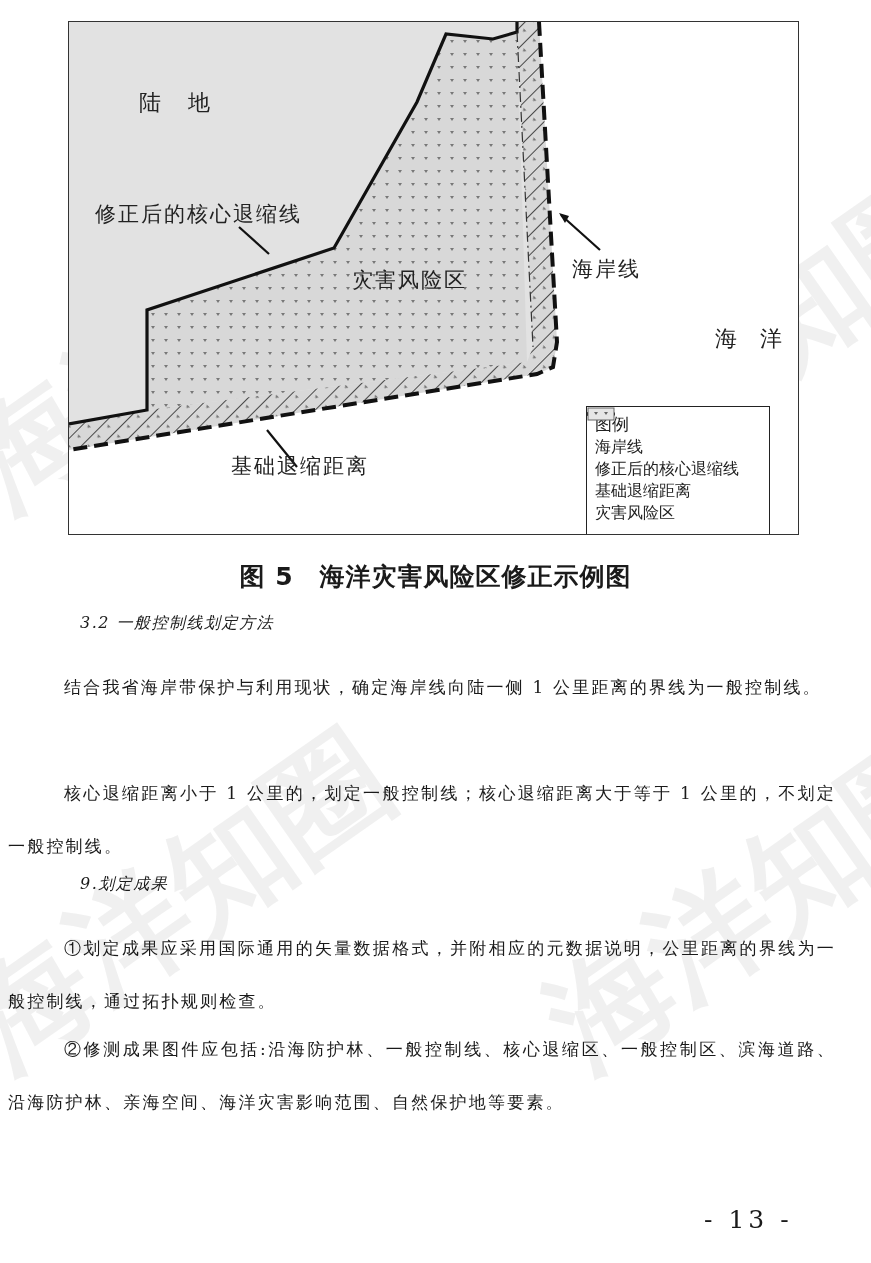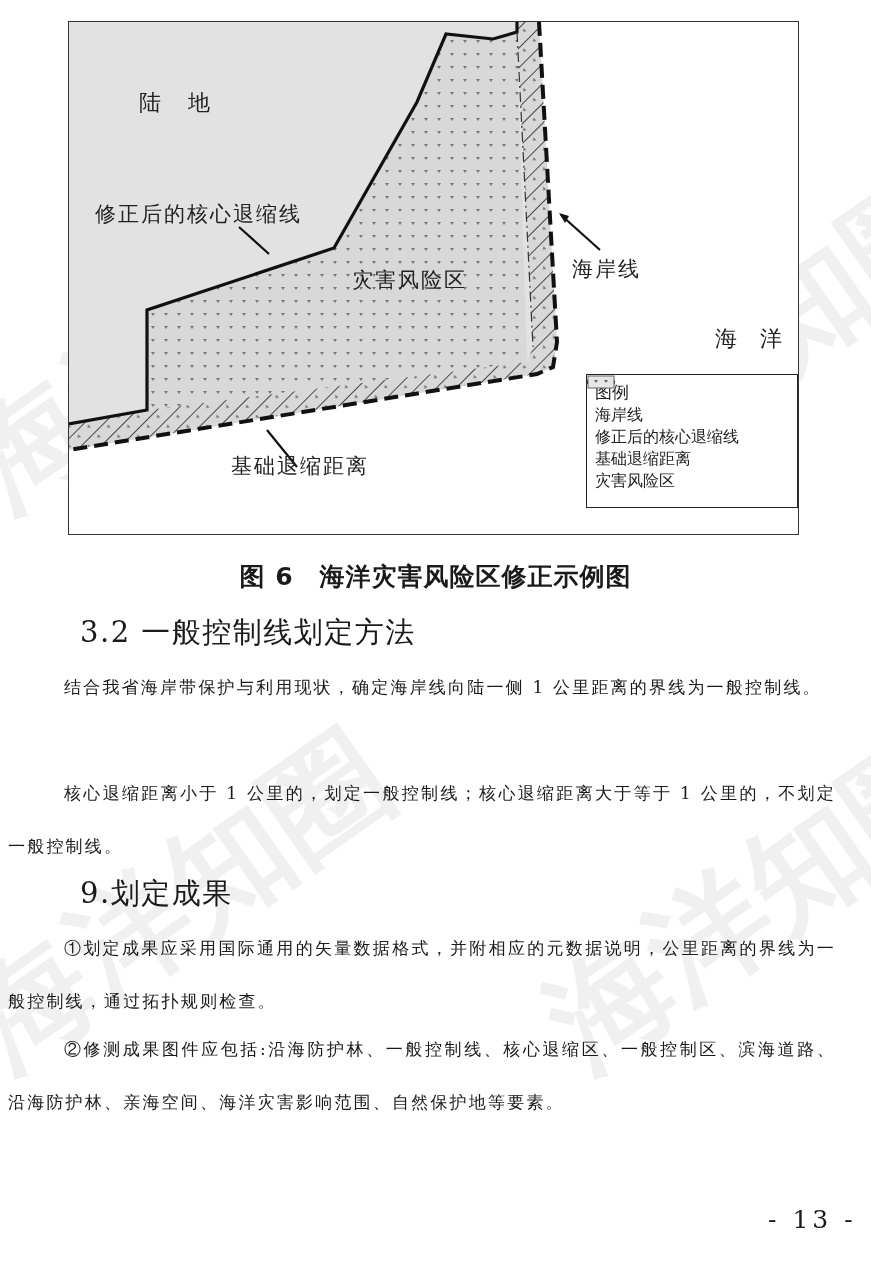--- a/index.html
+++ b/index.html
@@ -9,38 +9,38 @@
   }
   .figure-frame {
     position:absolute; left:68px; top:21px; width:731px; height:514px;
     border:1.5px solid #333; box-sizing:border-box; background:#c4b5fd; overflow:hidden;
   }
   .figure-frame svg { position:absolute; left:0; top:0; }
   .map-label {
     position:absolute; font-size:22px; color:#222; letter-spacing:2px; white-space:nowrap;
   }
   .legend {
-    position:absolute; left:517px; top:352px; width:212px; height:134px;
+    position:absolute; left:517px; top:384px; width:184px; height:134px;
     border:1.5px solid #222; background:#fff; box-sizing:border-box; padding:6px 8px;
     font-size:16px; line-height:22px; color:#222;
   }
   .legend-title { font-size:17px; margin-bottom:1px; }
   .legend-row { display:flex; align-items:center; white-space:nowrap; }
   .legend-swatch { width:30px; height:14px; margin-right:2px; flex:none; }
   .caption {
     position:absolute; left:0; width:871px; top:560px; text-align:center;
     font-family:"DejaVu Sans","Liberation Sans",sans-serif; font-weight:bold; font-size:25px; letter-spacing:1px;
   }
   .para {
     position:absolute; left:8px; width:828px; font-size:17px; line-height:53px; letter-spacing:2.2px;
     text-align:justify;
   }
   .indent { text-indent:56px; }
-  .heading { position:absolute; left:80px; font-size:29px; letter-spacing:1.5px; }
-  .page-number { position:absolute; left:768px; top:1205px; font-size:25px; letter-spacing:4px; }
+  .heading { position:absolute; left:80px; font-size:16px; letter-spacing:1.5px;font-style:italic; }
+  .page-number { position:absolute; left:704px; top:1205px; font-size:25px; letter-spacing:4px; }
   .watermark {
     position:absolute; font-size:120px; color:rgba(170,170,170,0.18);
     font-family:"DejaVu Sans","Liberation Sans",sans-serif; font-weight:bold; white-space:nowrap;
     transform:rotate(-35deg); pointer-events:none;
   }
 </style>
 </head>
 <body>
 
 <div class="watermark" style="left:-60px; top:260px;">海洋知圈</div>
@@ -110,21 +110,21 @@
     <div class="legend-row">
       <svg class="legend-swatch" viewBox="0 0 30 14">
         <rect x="1" y="1" width="26" height="12" fill="#e6e6e6" stroke="#666" stroke-width="1"></rect>
         <path d="M7 5 L11 5 L9 8 Z M17 5 L21 5 L19 8 Z" fill="#666"></path>
       </svg>
       <span>灾害风险区</span>
     </div>
   </div>
 </div>
 
-<div class="caption">图 6　海洋灾害风险区修正示例图</div>
+<div class="caption">图 5　海洋灾害风险区修正示例图</div>
 
 <div class="heading" style="top:613px;">3.2 一般控制线划定方法</div>
 <div class="para indent" style="top:661px;">结合我省海岸带保护与利用现状，确定海岸线向陆一侧 1 公里距离的界线为一般控制线。</div>
 <div class="para indent" style="top:767px;">核心退缩距离小于 1 公里的，划定一般控制线；核心退缩距离大于等于 1 公里的，不划定一般控制线。</div>
 <div class="heading" style="top:874px;">9.划定成果</div>
 <div class="para indent" style="top:922px;">①划定成果应采用国际通用的矢量数据格式，并附相应的元数据说明，公里距离的界线为一般控制线，通过拓扑规则检查。</div>
 <div class="para indent" style="top:1023px;">②修测成果图件应包括:沿海防护林、一般控制线、核心退缩区、一般控制区、滨海道路、沿海防护林、亲海空间、海洋灾害影响范围、自然保护地等要素。</div>
 
 <div class="page-number">- 13 -</div>
 

